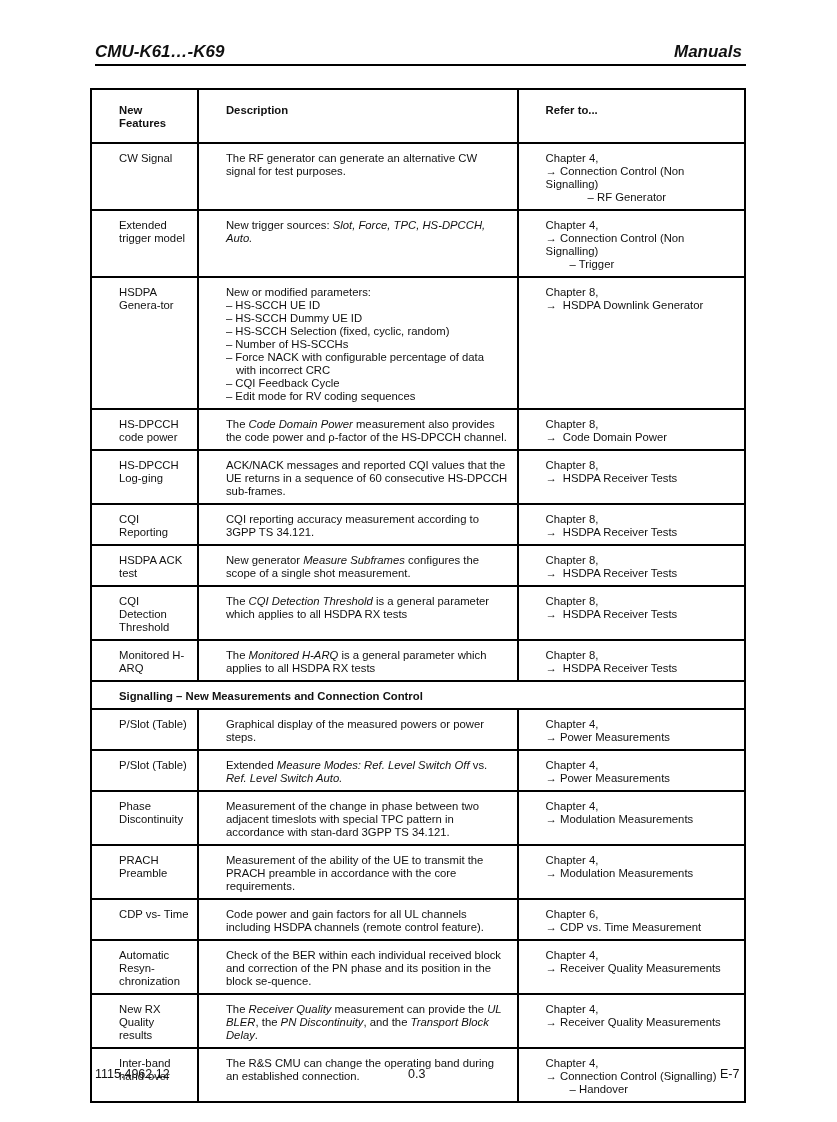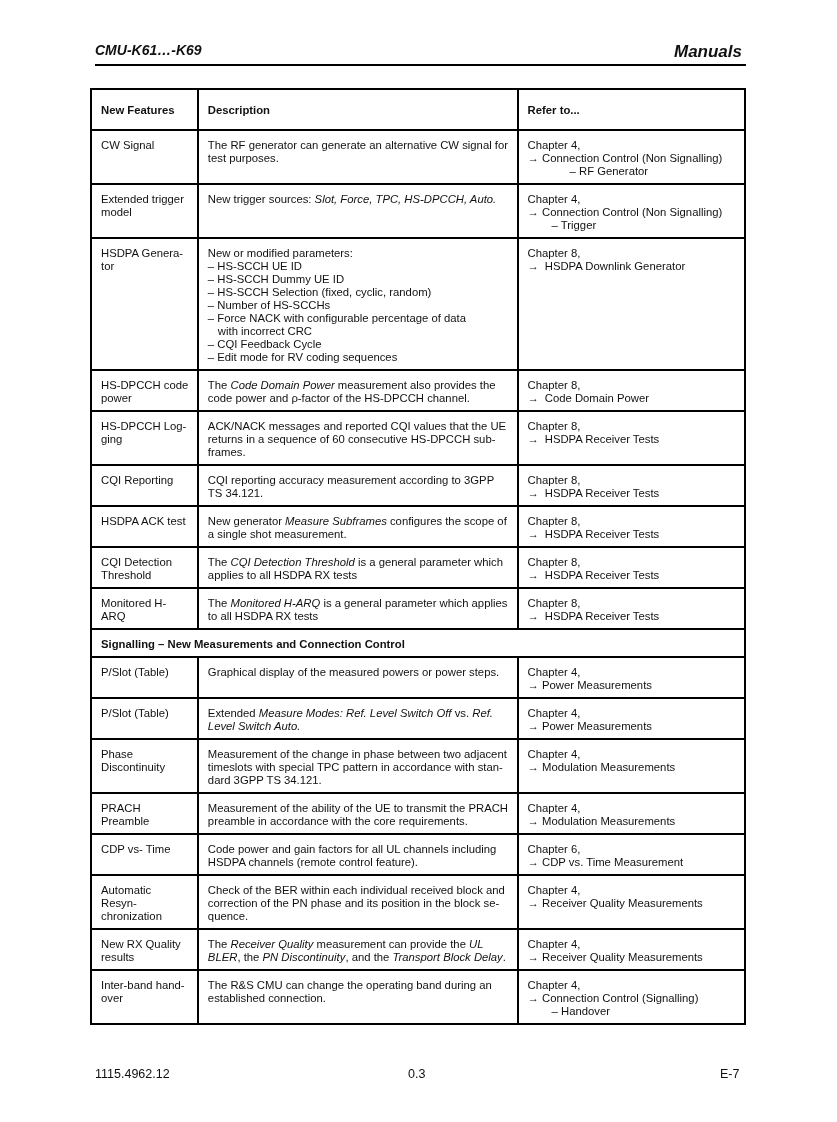--- a/index.html
+++ b/index.html
@@ -1,21 +1,21 @@
 <!DOCTYPE html>
 <html><head>
 <meta charset="utf-8">
 <style>
   html, body { margin: 0; padding: 0; background: #fff; }
   body { width: 837px; height: 1122px; position: relative; font-family: "Liberation Sans", sans-serif; color: #111; }
   .hdr { position: absolute; left: 95px; top: 40px; width: 651px; height: 24px; border-bottom: 2px solid #000; }
-  .hdr-left { position: absolute; left: 0; top: 2px; font-size: 14px; font-weight: bold; font-style: italic; }
+  .hdr-left { position: absolute; left: 0; top: 2px; font-size: 17px; font-weight: bold; font-style: italic; }
   .hdr-right { position: absolute; right: 4px; top: 2px; font-size: 17px; font-weight: bold; font-style: italic; }
   table.ft { position: absolute; left: 90px; top: 88px; width: 656px; border-collapse: collapse; border: 2.5px solid #000; font-size: 11.3px; line-height: 13px; }
-  table.ft td, table.ft th { border: 2px solid #000; vertical-align: top; padding: 8px 8px 5px 9px; text-align: left; }
+  table.ft td, table.ft th { border: 2px solid #000; vertical-align: top; padding: 8px 8px 5px 27px; text-align: left; }
   table.ft th { font-weight: bold; padding-top: 14px; padding-bottom: 12px; font-size: 11.3px; }
   col.c1 { width: 107px; } col.c2 { width: 321px; } col.c3 { width: 228px; }
   .sec td { font-weight: bold; padding-top: 13px; padding-bottom: 12px; }
   .ind { padding-left: 42px; display: block; }
   .ind2 { padding-left: 24px; display: block; }
   .arrow-sp { display: inline-block; width: 14px; }
   .ftr { position: absolute; top: 1067px; font-size: 12.5px; }
   .ftr-left { left: 95px; } .ftr-mid { left: 408px; } .ftr-right { left: 720px; }
   .line { display: block; }
   .li2 { display: block; padding-left: 10px; }

